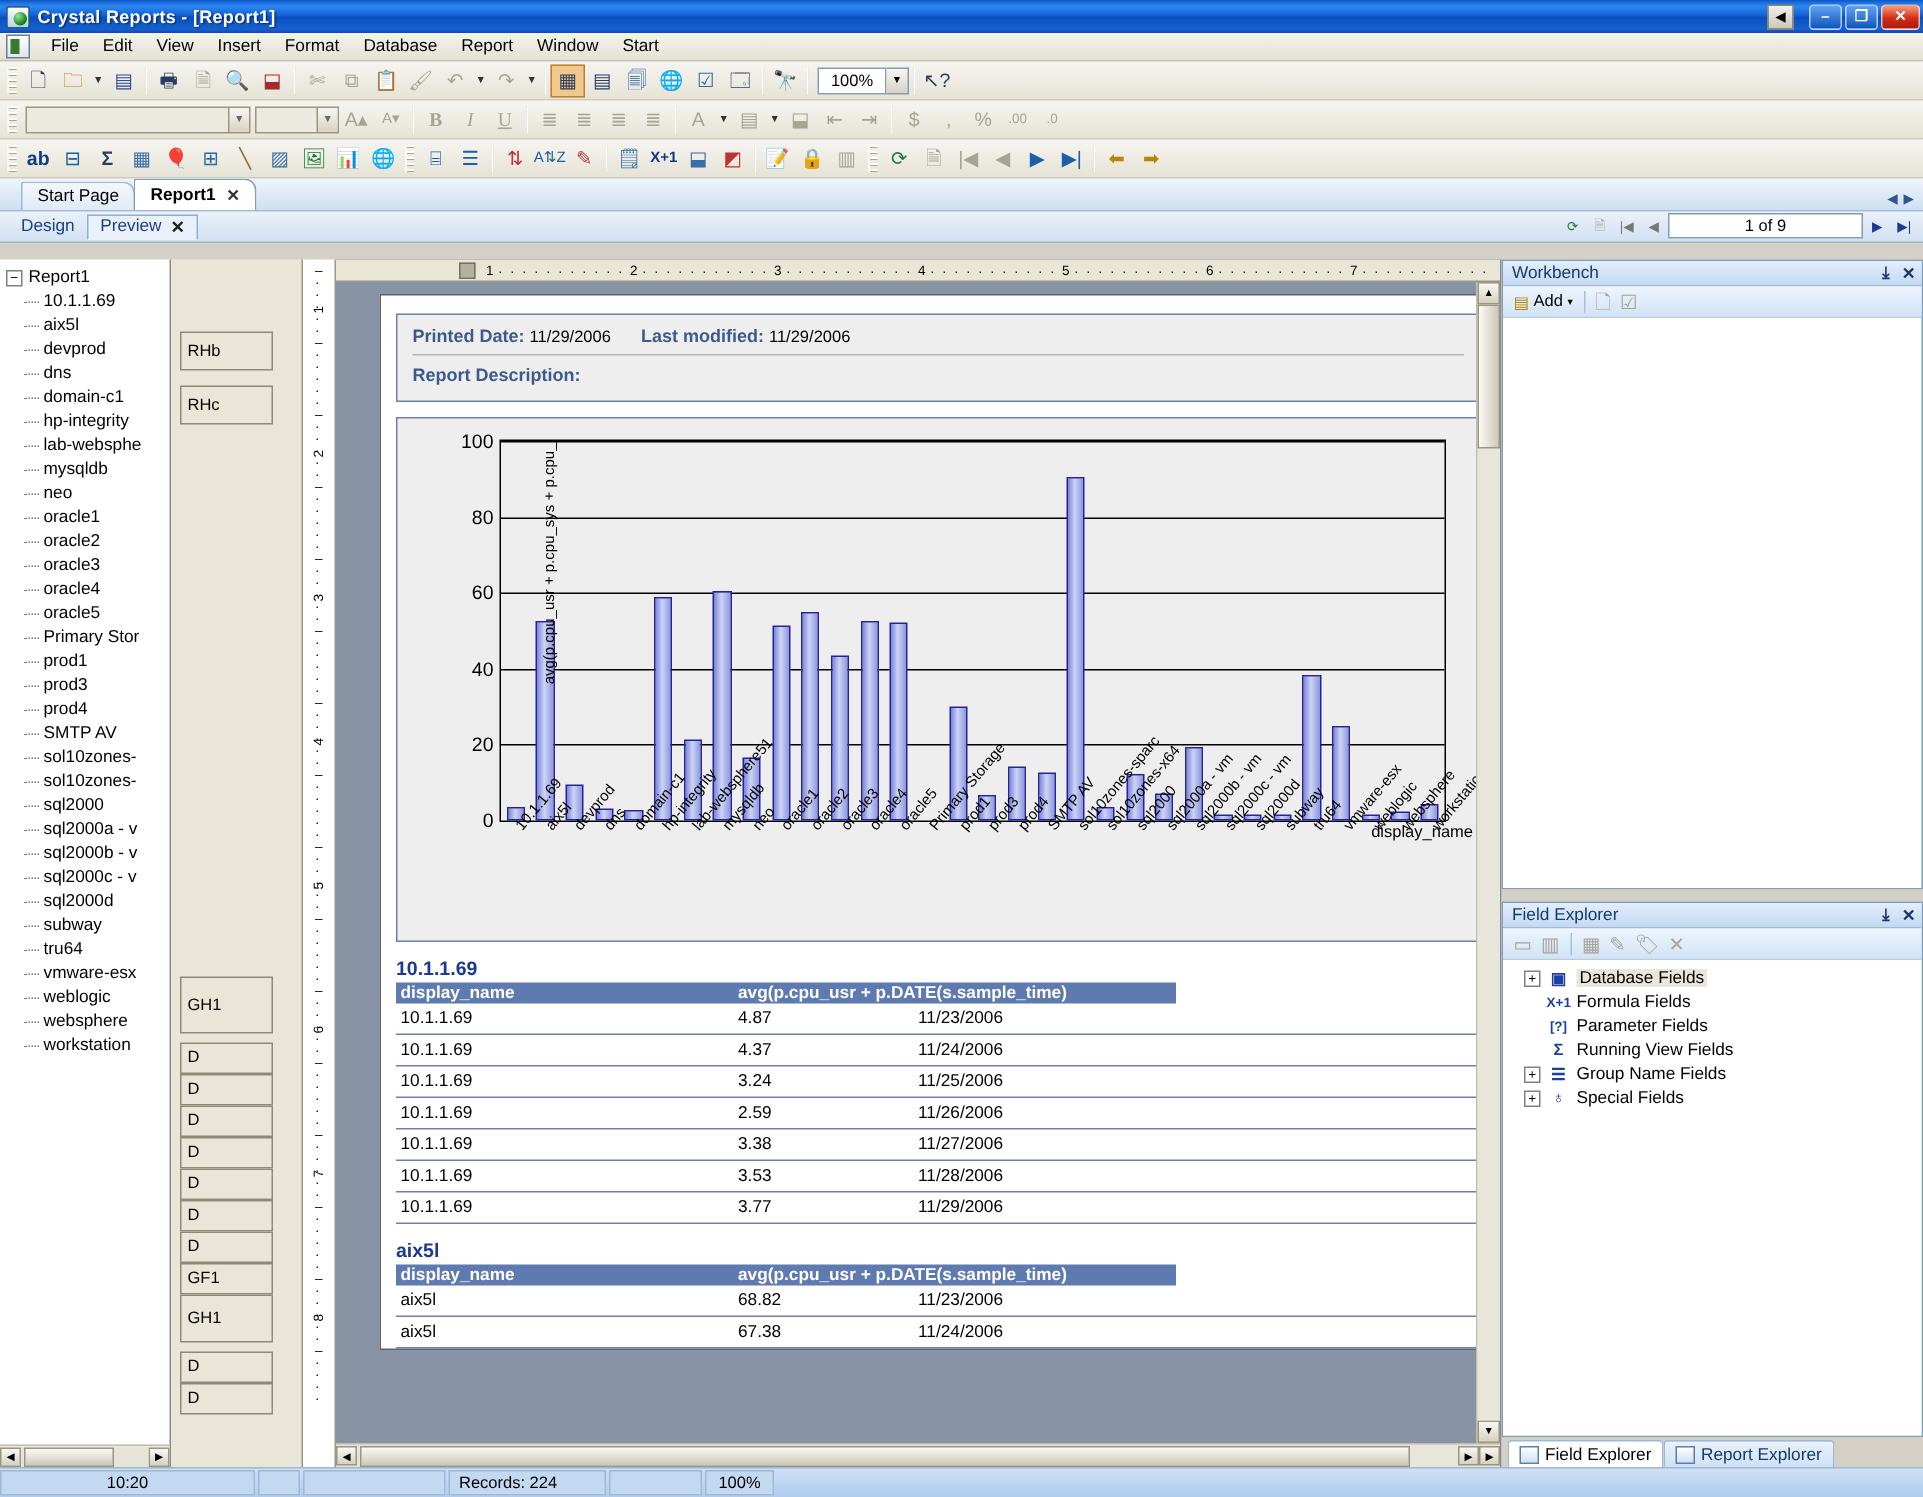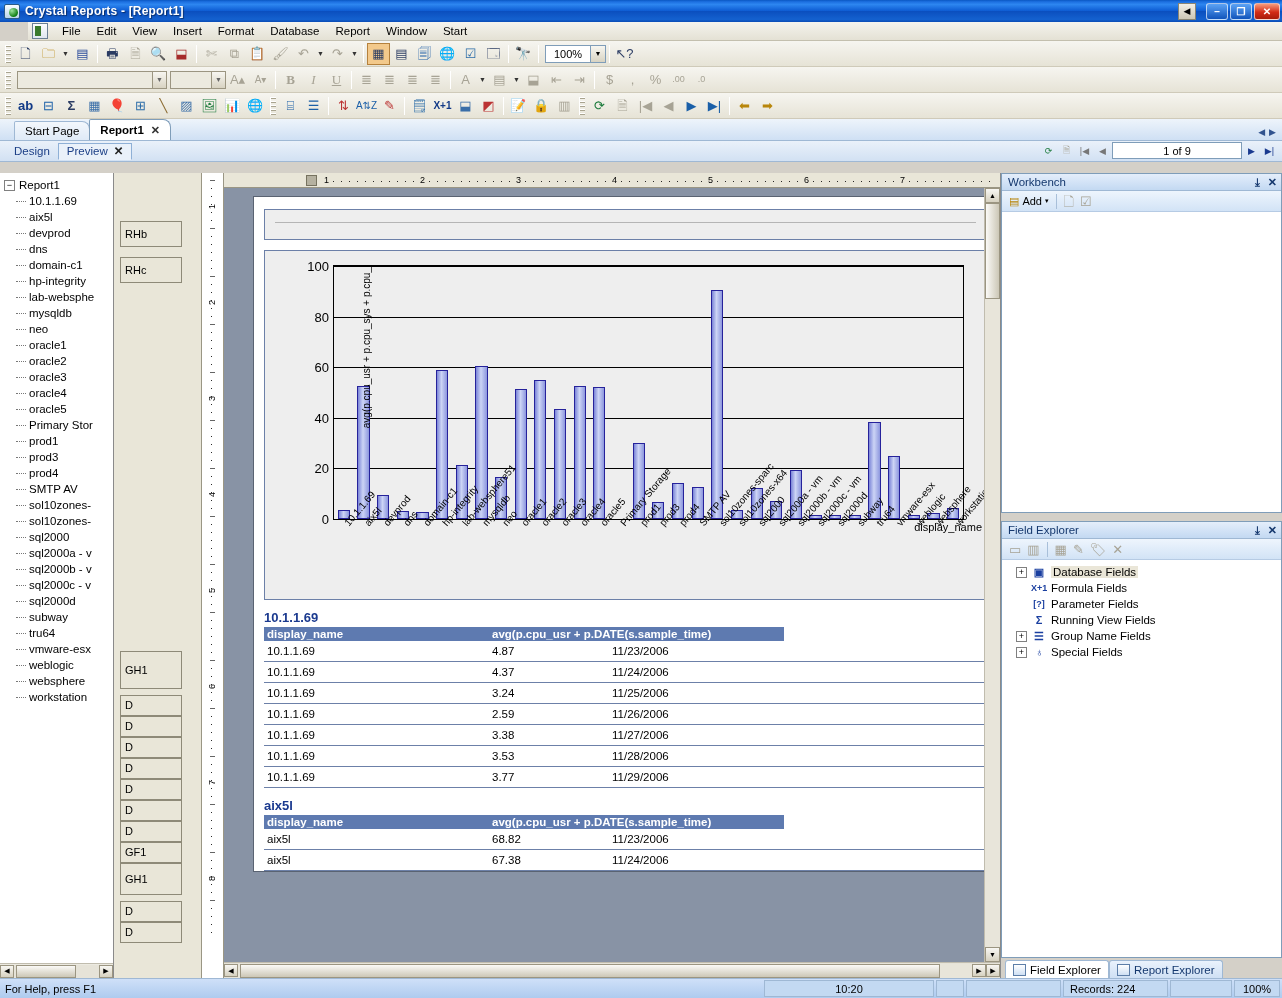--- a/index.html
+++ b/index.html
@@ -37,21 +37,21 @@
     color:#000;font-size:9px;margin-right:8px;
   }
   .wb{width:22px;height:17px;border:1px solid rgba(255,255,255,.65);border-radius:3px;
       display:flex;align-items:center;justify-content:center;color:#fff;font-size:10px;font-weight:bold;}
   .wb.min{background:linear-gradient(to bottom,#5ca3f5,#1154bb);}
   .wb.max{background:linear-gradient(to bottom,#5ca3f5,#1154bb);}
   .wb.close{background:linear-gradient(to bottom,#f79a7a,#d22b16 55%,#a81c0b);width:26px;}
 
   
   .menubar{height:19px;background:linear-gradient(to bottom,#f4f3ee,#e4e1d4);
-    display:flex;align-items:center;border-bottom:1px solid #c3bfae;padding-left:2px;margin-left:28px;}
+    display:flex;align-items:center;border-bottom:1px solid #c3bfae;padding-left:2px;}
   .menubar .micon{width:16px;height:16px;margin:0 6px 0 2px;flex:none;
     background:linear-gradient(to bottom,#fdfdfd,#dfe6ef);border:1px solid #6b7f94;position:relative;}
   .menubar .micon:after{content:"";position:absolute;left:2px;top:2px;width:6px;height:10px;background:#3a7a2c;}
   .menu-item{padding:2px 8px;color:#000;font-size:11.5px;cursor:default;}
 
   
   .tbrow{height:26px;background:linear-gradient(to bottom,#f6f5f0,#e6e3d6);
     border-bottom:1px solid #cfcab9;display:flex;align-items:center;padding-left:2px;}
   .grip{width:6px;height:18px;margin:0 3px;flex:none;
     background:repeating-linear-gradient(to bottom,#ffffff 0 1px,#a9a48f 1px 2px,transparent 2px 4px);
@@ -877,21 +877,29 @@
         <span class="hmark" style="left: 292px; top: 2px;">3</span>
         <span class="hmark" style="left: 388px; top: 2px;">4</span>
         <span class="hmark" style="left: 484px; top: 2px;">5</span>
         <span class="hmark" style="left: 580px; top: 2px;">6</span>
         <span class="hmark" style="left: 676px; top: 2px;">7</span>
       </div>
     <div class="pagewrap">
       <div class="page">
 
         <div class="rhb">
+          <div class="line1">
+            <span>Printed Date:</span>
+            <span class="val">11/29/2006</span>
+            &nbsp;&nbsp;&nbsp;&nbsp;
+            <span>Last modified:</span>
+            <span class="val">11/29/2006</span>
+          </div>
           <div class="rule"></div>
+          <div class="desc">Report Description:</div>
         </div>
 
         <div class="chartbox">
           <div class="yaxistitle">avg(p.cpu_usr + p.cpu_sys + p.cpu_</div>
           <div class="plot" id="plot">
               <div class="ylab" style="top: 100%;">0</div>
               <div class="gridline" style="top: 80%;"></div>
               <div class="ylab" style="top: 80%;">20</div>
               <div class="gridline" style="top: 60%;"></div>
               <div class="ylab" style="top: 60%;">40</div>
@@ -1046,21 +1054,21 @@
       <div class="hsb2-track">
           <div class="hsb2-thumb"></div>
         </div>
       <div class="hsb-btn">▶</div>
       <div class="hsb-btn">▶</div>
     </div>
   </div>
 
   <div class="rightcol">
 
-    <div class="panel" style="height:340px">
+    <div class="panel" style="height:420px">
       <div class="ptitle">
         <span class="ptxt">Workbench</span>
         <span class="pin">⤓</span>
         <span class="cl">✕</span>
       </div>
       <div class="ptb">
         <div class="b">
           <span style="color:#b8860b">▤</span>
           <span>Add</span>
           <span style="font-size:7px">▾</span>
@@ -1145,20 +1153,19 @@
       </div>
       <div class="rtab">
         <span class="ti"></span>
         <span>Report Explorer</span>
       </div>
     </div>
   </div>
 </div>
 
 <div class="statusbar">
-  <span class="sb-help">For Help, press F1</span>
   <span class="sb-cell" style="width:170px;justify-content:center">10:20</span>
   <span class="sb-cell" style="width:28px"></span>
   <span class="sb-cell" style="width:95px"></span>
   <span class="sb-cell" style="width:105px">Records:  224</span>
   <span class="sb-cell" style="width:62px"></span>
   <span class="sb-cell" style="width:46px;justify-content:center">100%</span>
 </div>
 
 </body></html>

